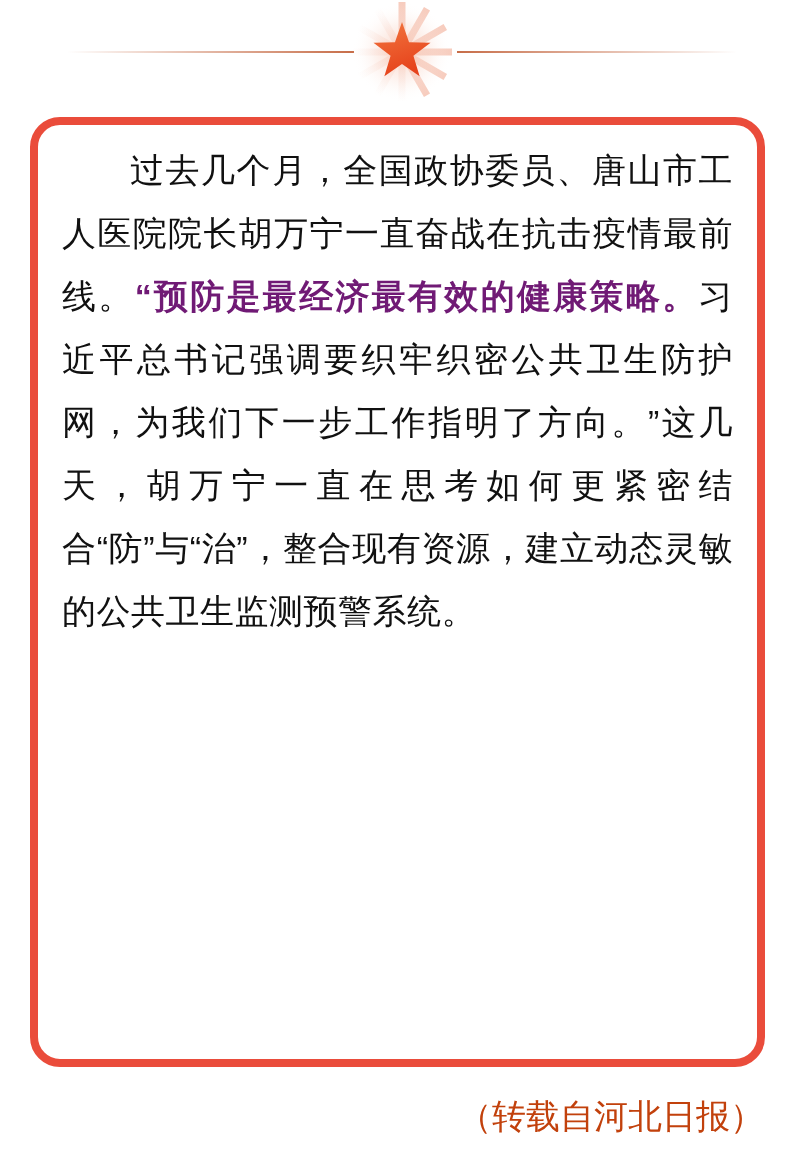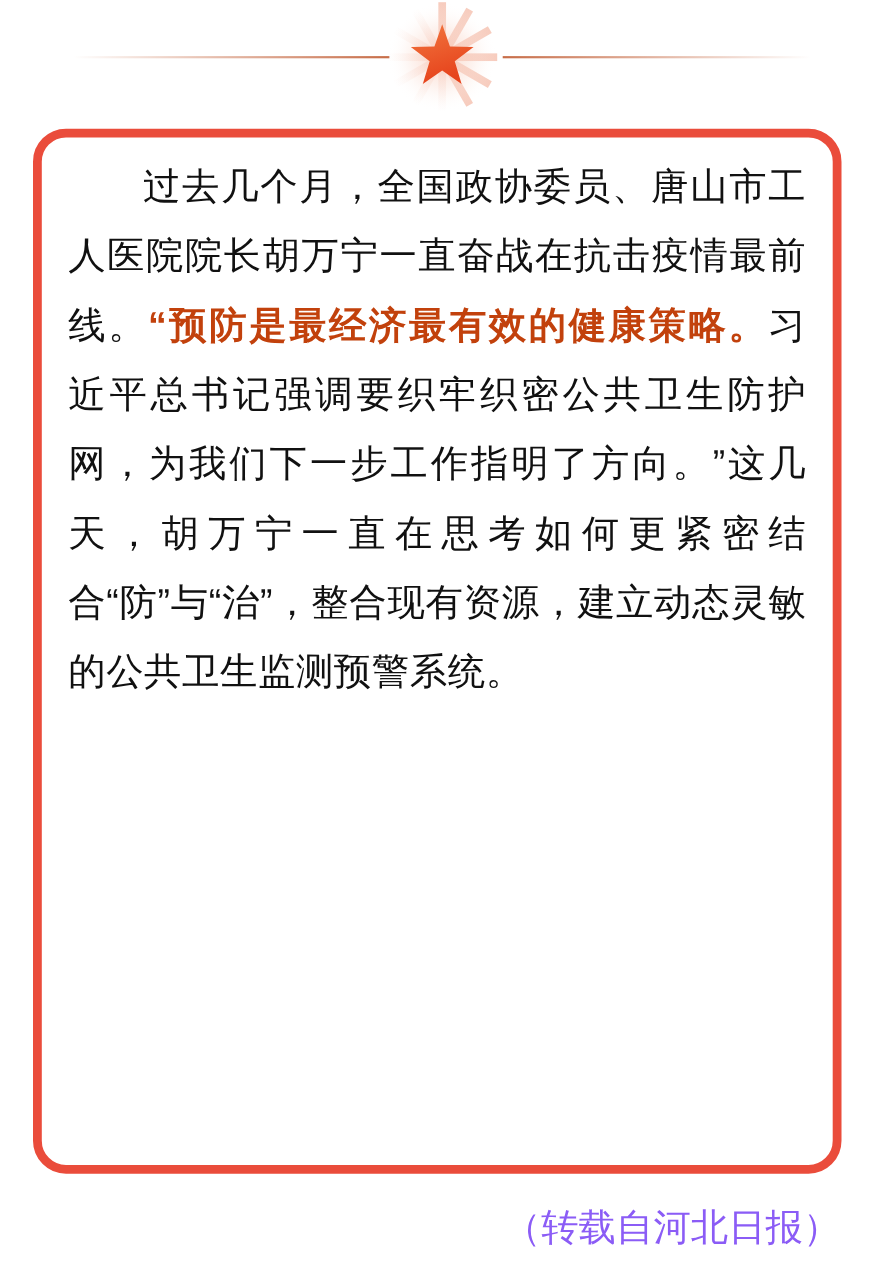--- a/index.html
+++ b/index.html
@@ -57,31 +57,31 @@
   .para {
     font-size: 34px;
     line-height: 63px;
     color: #111111;
     text-align: justify;
     text-indent: 2em;
     letter-spacing: 0.5px;
   }
   .para .em {
     font-weight: bold;
-    color: #c2410c;
+    color: #701a75;
   }
 
   
   .footer-credit {
     position: absolute;
     top: 1092px;
     right: 46px;
     font-size: 34px;
     line-height: 48px;
-    color: #8b5cf6;
+    color: #c2410c;
     text-align: right;
   }
 </style>
 </head>
 <body>
 
 <div class="divider">
   <div class="divider-line left"></div>
   <div class="divider-line right"></div>
   <svg class="starburst" viewBox="-52 -52 104 104" xmlns="http://www.w3.org/2000/svg">

